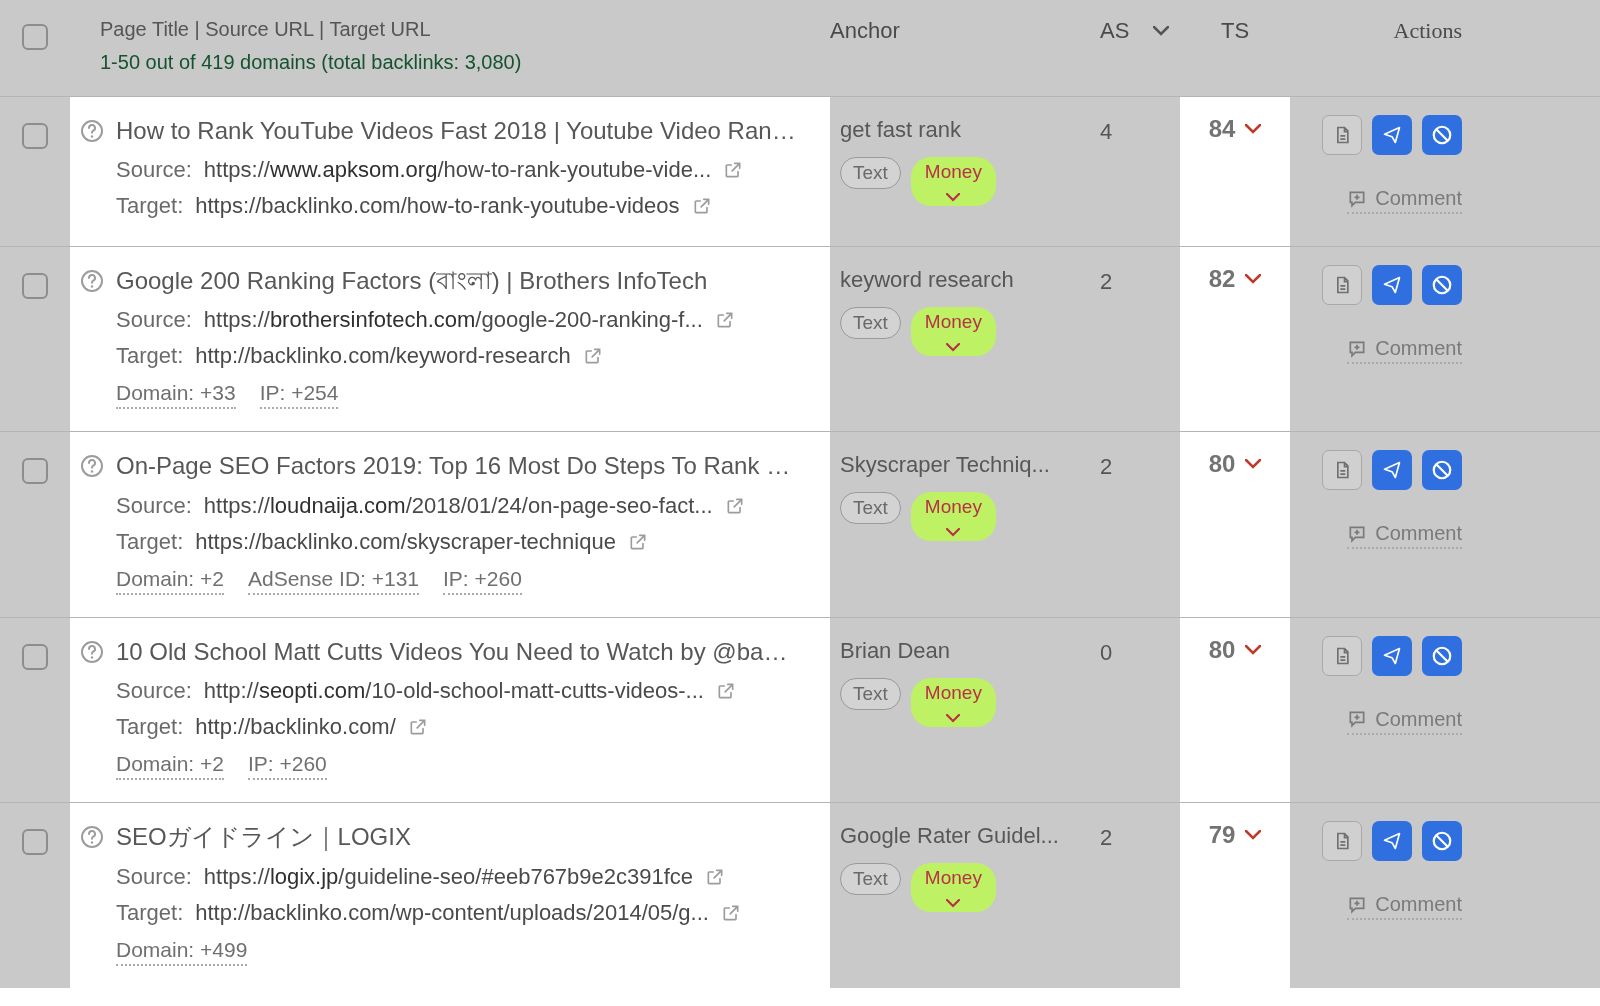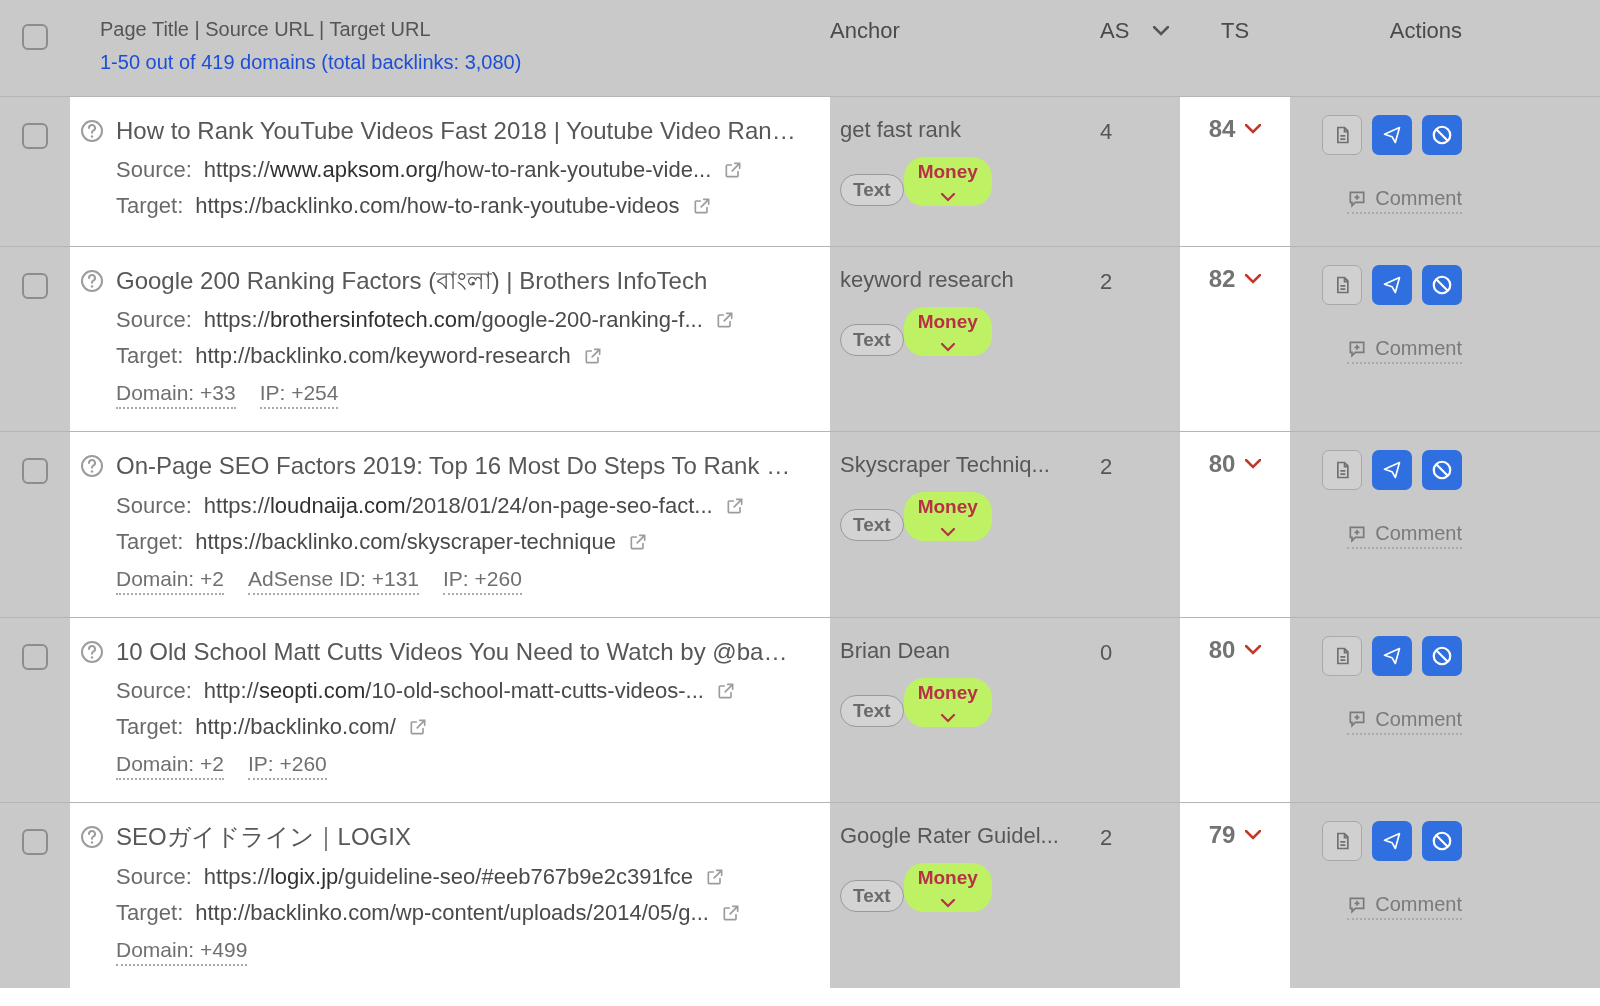--- a/index.html
+++ b/index.html
@@ -12,22 +12,22 @@
     display: grid;
     grid-template-columns: 70px 760px 270px 80px 110px 200px;
     align-items: flex-start;
     padding: 18px 0 22px 0;
     margin: 0 -60px;
   }
   .thead .cbcell { padding-left: 22px; padding-top: 6px; }
   .thead .titlecol { padding-left: 30px; }
   .th { font-size: 22px; color: #4a4a4a; }
   .th-title { font-size: 20px; color:#555; margin-bottom: 10px; }
-  .th-sub { font-size: 20px; color:#1d4ed8; }
-  .th-actions { text-align: right; padding-right: 28px; }
+  .th-sub { font-size: 20px; color:#14532d; }
+  .th-actions { text-align: right; padding-right: 28px; font-family: Liberation Serif, serif; }
   .th-as { display:flex; align-items:center; gap:24px; justify-content:flex-start; }
   .th-ts { text-align:center; }
 
   .row {
     display: grid;
     grid-template-columns: 70px 760px 270px 80px 110px 200px;
     background:#c9c9c9;
     border-top: 1px solid #b5b5b5;
     margin: 0 -60px;
     min-height: 150px;
@@ -57,21 +57,21 @@
   .url { color:#4a4a4a; }
   .url .bold { font-weight:400; color:#303030; }
   .trunc { max-width: 540px; overflow:hidden; text-overflow:ellipsis; display:inline-block; vertical-align:bottom; }
   .ext-icon { color:#9c9c9c; flex:0 0 auto; }
 
   .meta { margin-left:36px; margin-top:12px; display:flex; gap:24px; font-size:21px; color:#707070; }
   .meta .mitem { border-bottom: 2px dotted #aaa; padding-bottom:2px; }
 
   .cell-anchor { padding: 20px 16px 0 10px; }
   .anchor-text { font-size:22px; color:#575757; white-space:nowrap; overflow:hidden; text-overflow:ellipsis; max-width:250px; }
-  .badges { margin-top:14px; display:flex; align-items:flex-end;font-weight:bold; }
+  .badges { margin-top:14px; display:flex; gap:10px; align-items:flex-start; }
   .badge-text {
     border:1px solid #9a9a9a; color:#6a6a6a; font-size:19px; padding:4px 12px; border-radius:20px; background:#d3d3d3;
   }
   .badge-money {
     background:#bef264; color:#b83246; font-size:19px; padding:4px 14px; border-radius:20px; display:flex; align-items:center; gap:10px;flex-direction:column;
   }
   .badge-money .chev { color:#b83246; }
 
   .cell-as { padding-top:22px; font-size:22px; color:#555; text-align:left; }
   .cell-ts { padding-top:18px; text-align:center; }

